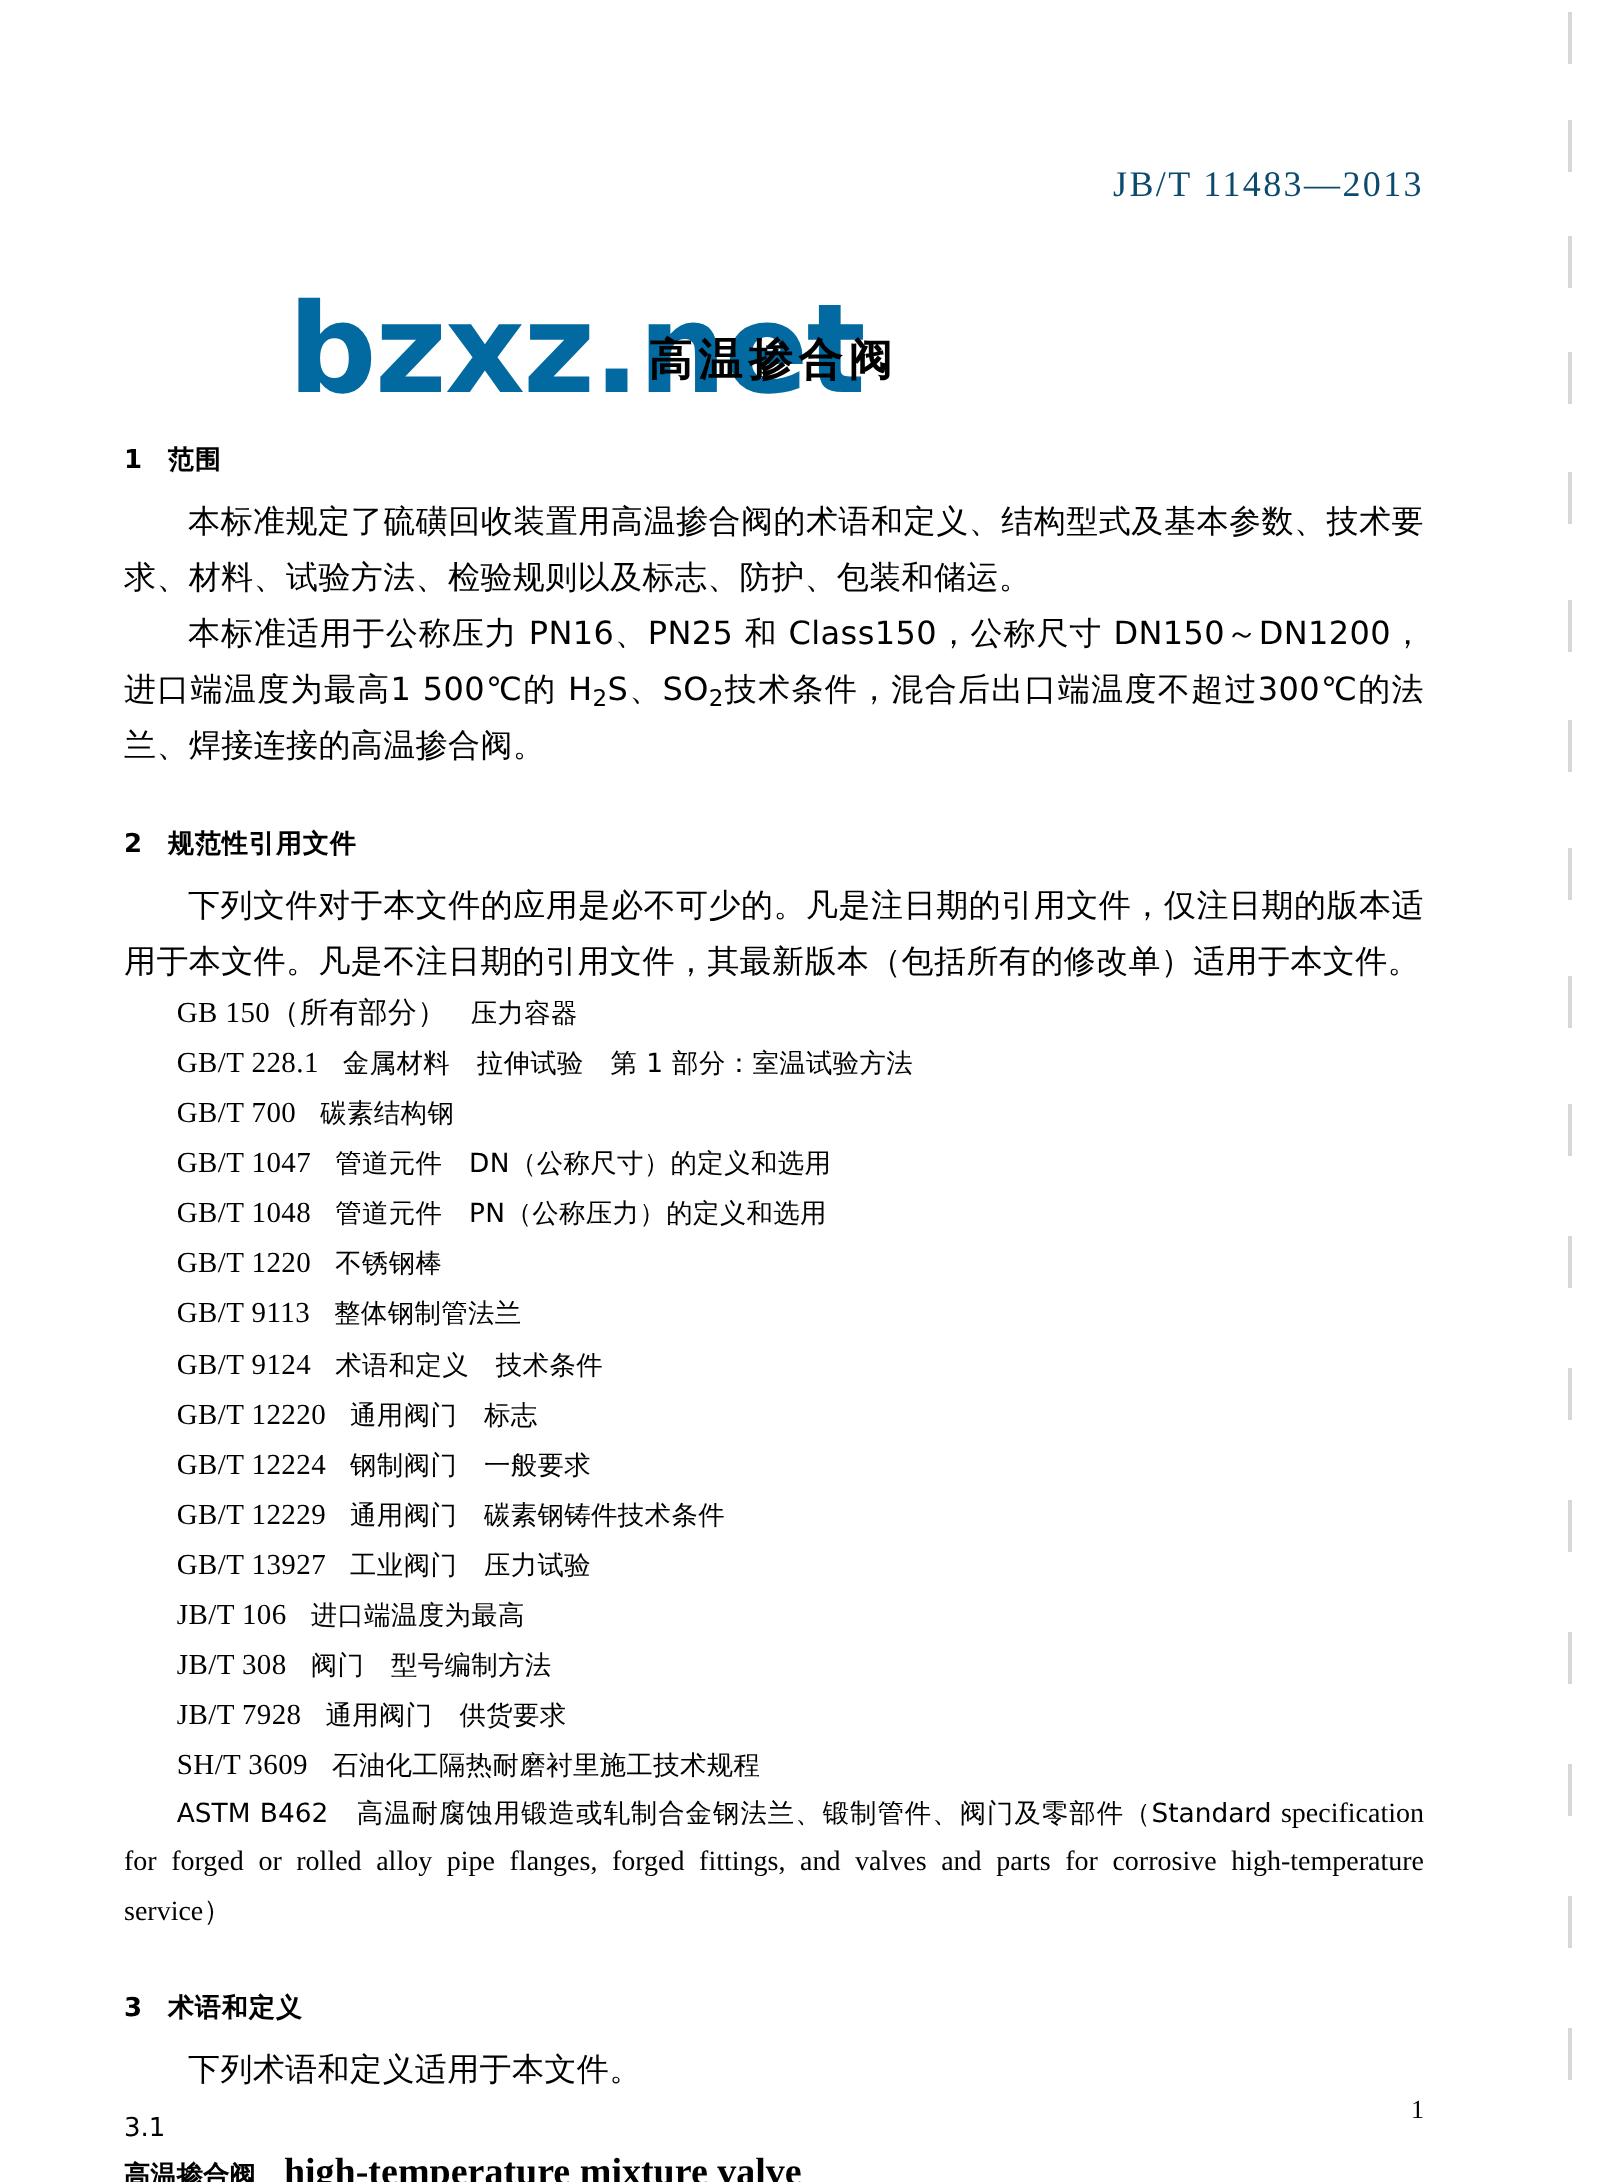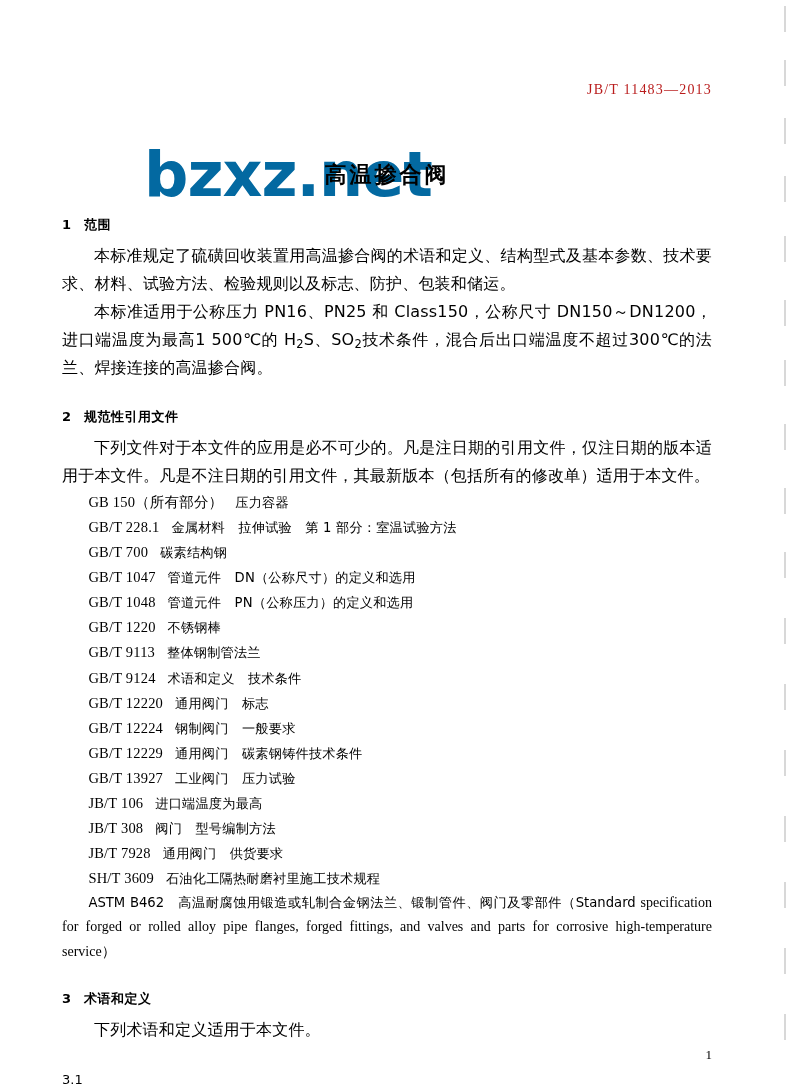--- a/index.html
+++ b/index.html
@@ -40,24 +40,24 @@
   }
   .content {
     position: absolute;
     left: 62px;
     top: 0;
     width: 650px;
   }
   .header-std {
     text-align: right;
     font-family: "Liberation Serif", serif;
-    font-size: 14px;
+    font-size: 18px;
     letter-spacing: 1.2px;
     padding-top: 82px;
-    color: #b91c1c;
+    color: #0c4a6e;
   }
   .doc-title {
     text-align: center;
     font-family: "DejaVu Sans", sans-serif;
     font-weight: bold;
     font-size: 22px;
     letter-spacing: 3px;
     margin-top: 62px;
     color: #000;
     position: relative;
@@ -122,21 +122,21 @@
     text-align: justify;
     margin: 0;
   }
   .ref-astm .en {
     font-family: "Liberation Serif", serif;
     font-size: 14px;
   }
   .clause-no {
     font-family: "DejaVu Sans", sans-serif;
     font-size: 13px;
-    margin-top: 28px;
+    margin-top: 8px;
   }
   .term-line {
     font-family: "DejaVu Sans", sans-serif;
     font-weight: bold;
     font-size: 13.2px;
     margin-top: 4px;
   }
   .term-line .en {
     font-family: "Liberation Serif", serif;
     font-weight: bold;

